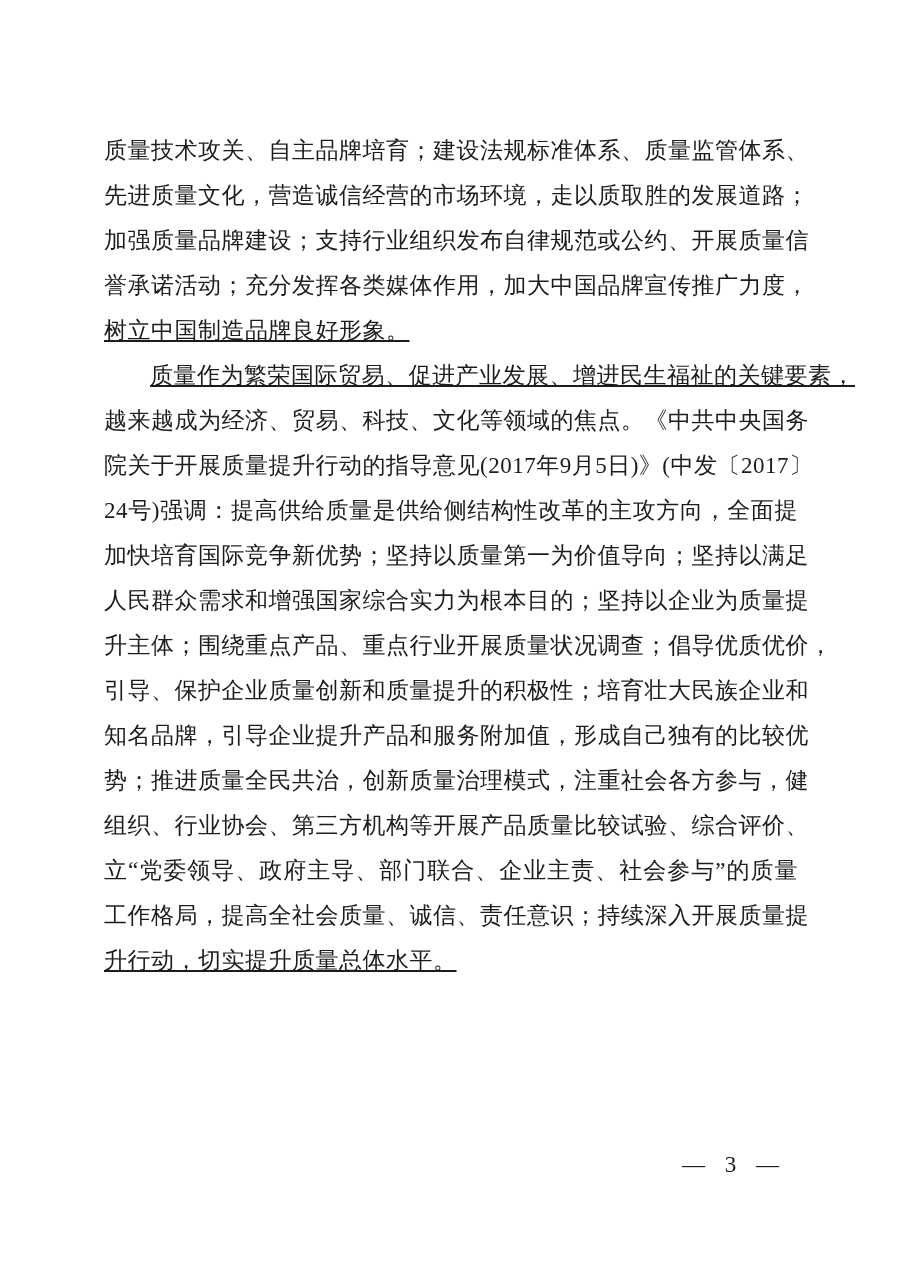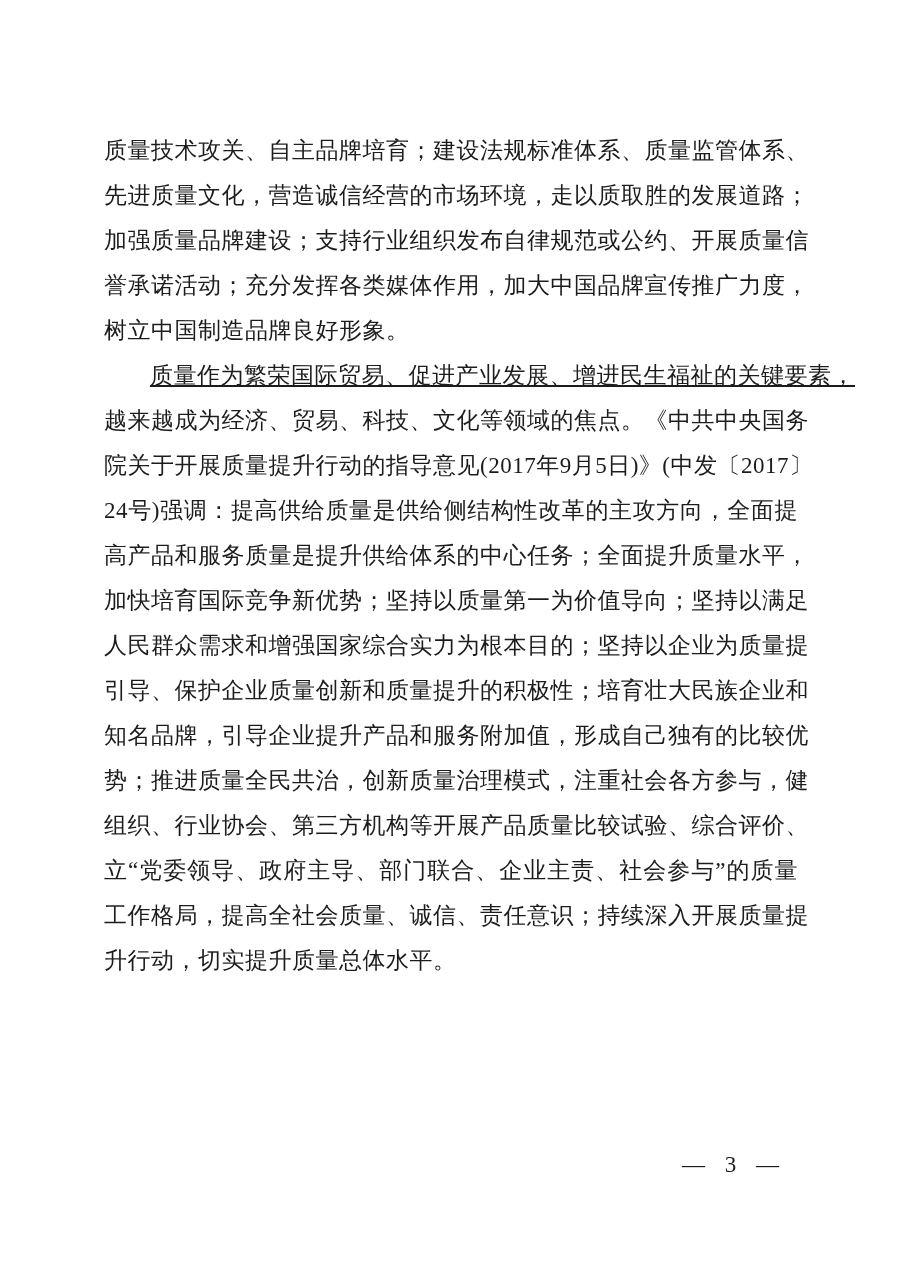--- a/index.html
+++ b/index.html
@@ -23,20 +23,21 @@
     height: 45px;
     line-height: 45px;
     letter-spacing: 0.5px;
     text-align: justify;
     text-align-last: justify;
     white-space: nowrap;
   }
   .line.para-end {
     text-align: left;
     text-align-last: left;
+    text-decoration: underline;
   }
   .line.indent {
     padding-left: 46px;
     text-decoration: underline;
   }
   .page-number {
     position: absolute;
     top: 1150px;
     left: 682px;
     font-size: 23px;
@@ -53,23 +54,23 @@
   <div class="text-body">
     <div class="line">质量技术攻关、自主品牌培育；建设法规标准体系、质量监管体系、</div>
     <div class="line">先进质量文化，营造诚信经营的市场环境，走以质取胜的发展道路；</div>
     <div class="line">加强质量品牌建设；支持行业组织发布自律规范或公约、开展质量信</div>
     <div class="line">誉承诺活动；充分发挥各类媒体作用，加大中国品牌宣传推广力度，</div>
     <div class="line para-end">树立中国制造品牌良好形象。</div>
     <div class="line indent">质量作为繁荣国际贸易、促进产业发展、增进民生福祉的关键要素，</div>
     <div class="line">越来越成为经济、贸易、科技、文化等领域的焦点。《中共中央国务</div>
     <div class="line">院关于开展质量提升行动的指导意见(2017年9月5日)》(中发〔2017〕</div>
     <div class="line">24号)强调：提高供给质量是供给侧结构性改革的主攻方向，全面提</div>
-    <div class="line">高产品和服务质量是提升供给体系的中心任务；全面提升质量水平，</div>
     <div class="line">加快培育国际竞争新优势；坚持以质量第一为价值导向；坚持以满足</div>
     <div class="line">人民群众需求和增强国家综合实力为根本目的；坚持以企业为质量提</div>
+    <div class="line">升主体；围绕重点产品、重点行业开展质量状况调查；倡导优质优价，</div>
     <div class="line">引导、保护企业质量创新和质量提升的积极性；培育壮大民族企业和</div>
     <div class="line">知名品牌，引导企业提升产品和服务附加值，形成自己独有的比较优</div>
     <div class="line">势；推进质量全民共治，创新质量治理模式，注重社会各方参与，健</div>
     <div class="line">组织、行业协会、第三方机构等开展产品质量比较试验、综合评价、</div>
     <div class="line">立“党委领导、政府主导、部门联合、企业主责、社会参与”的质量</div>
     <div class="line">工作格局，提高全社会质量、诚信、责任意识；持续深入开展质量提</div>
     <div class="line para-end">升行动，切实提升质量总体水平。</div>
   </div>
   <div class="page-number">— 3 —</div>
 </div>

